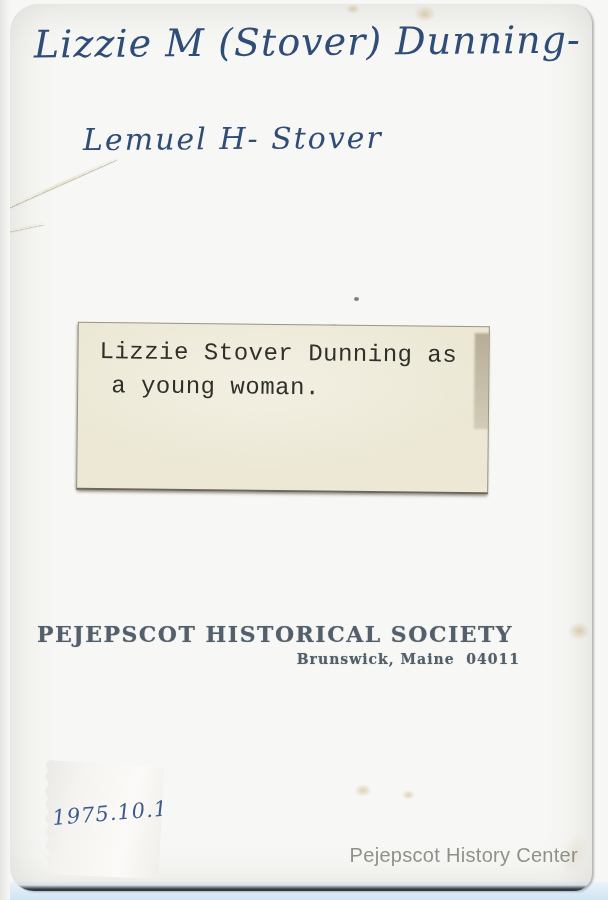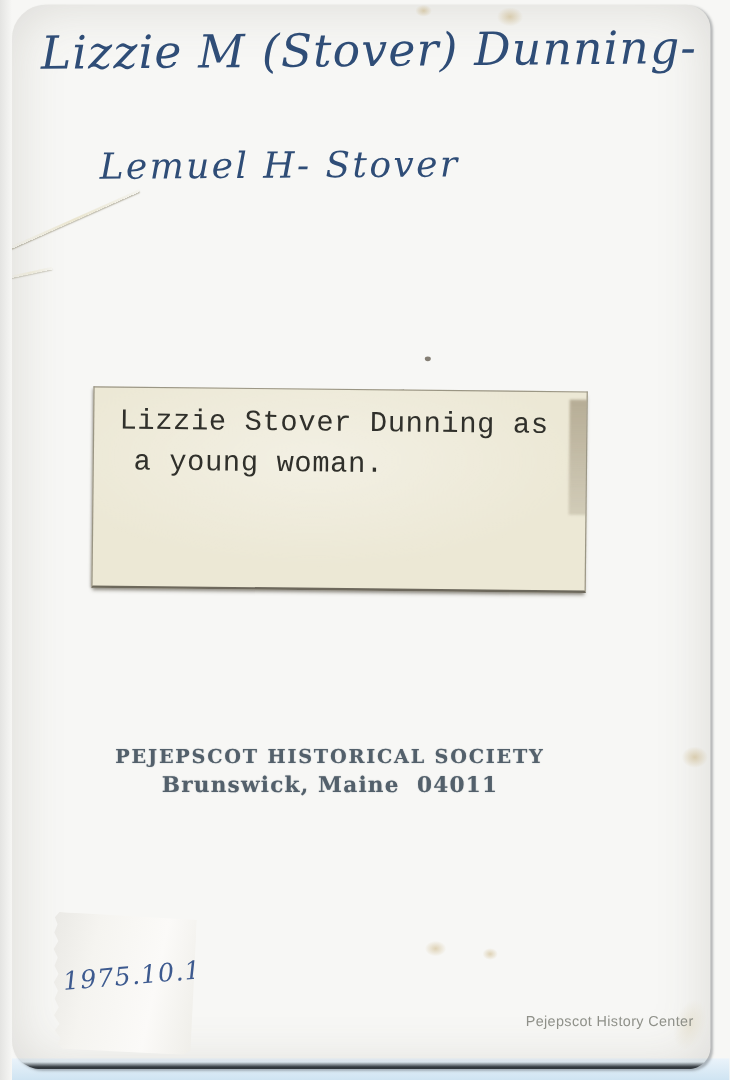--- a/index.html
+++ b/index.html
@@ -163,23 +163,23 @@
     position: absolute;
     left: 20px; top: 617px;
     width: 490px;
     text-align: center;
     font-family: "DejaVu Serif", "Liberation Serif", serif;
     font-weight: 700;
     color: var(--stamp-ink);
     text-shadow: 0 0 1px rgba(71,85,97,0.55);
     opacity: 0.93;
   }
-  .stamp-line1 { font-size: 16px; letter-spacing: 1.5px; white-space: pre; }
+  .stamp-line1 { font-size: 22px; letter-spacing: 1.5px; white-space: pre; }
   .stamp-line2 { font-size: 22px; letter-spacing: 1px; margin-top: 7px; white-space: pre; }
-  .stamp-line3 { font-size: 18px; letter-spacing: 1px; margin-top: 4px; white-space: pre; }
+  .stamp-line3 { font-size: 14px; letter-spacing: 1px; margin-top: 4px; white-space: pre; text-align: right; }
 
   
   .accession-label {
     position: absolute;
     left: 30px; top: 758px;
     width: 122px; height: 115px;
     background:
       linear-gradient(100deg, #e9e8e4 0%, var(--accession-label-bg) 30%, #fbfaf8 70%, #efeee9 100%);
     transform: rotate(2.2deg);
     clip-path: polygon(
@@ -199,21 +199,21 @@
     color: var(--accession-ink);
     transform: rotate(-7deg);
     white-space: nowrap;
   }
 
   
   .watermark {
     position: absolute;
     right: 14px; top: 840px;
     font-family: "Liberation Sans", "DejaVu Sans", sans-serif;
-    font-size: 12px;
+    font-size: 20px;
     letter-spacing: 0.3px;
     color: var(--watermark-text);
     opacity: 0.9;
     white-space: nowrap;
     text-align: right;
   }
 </style>
 </head>
 <body>
 

